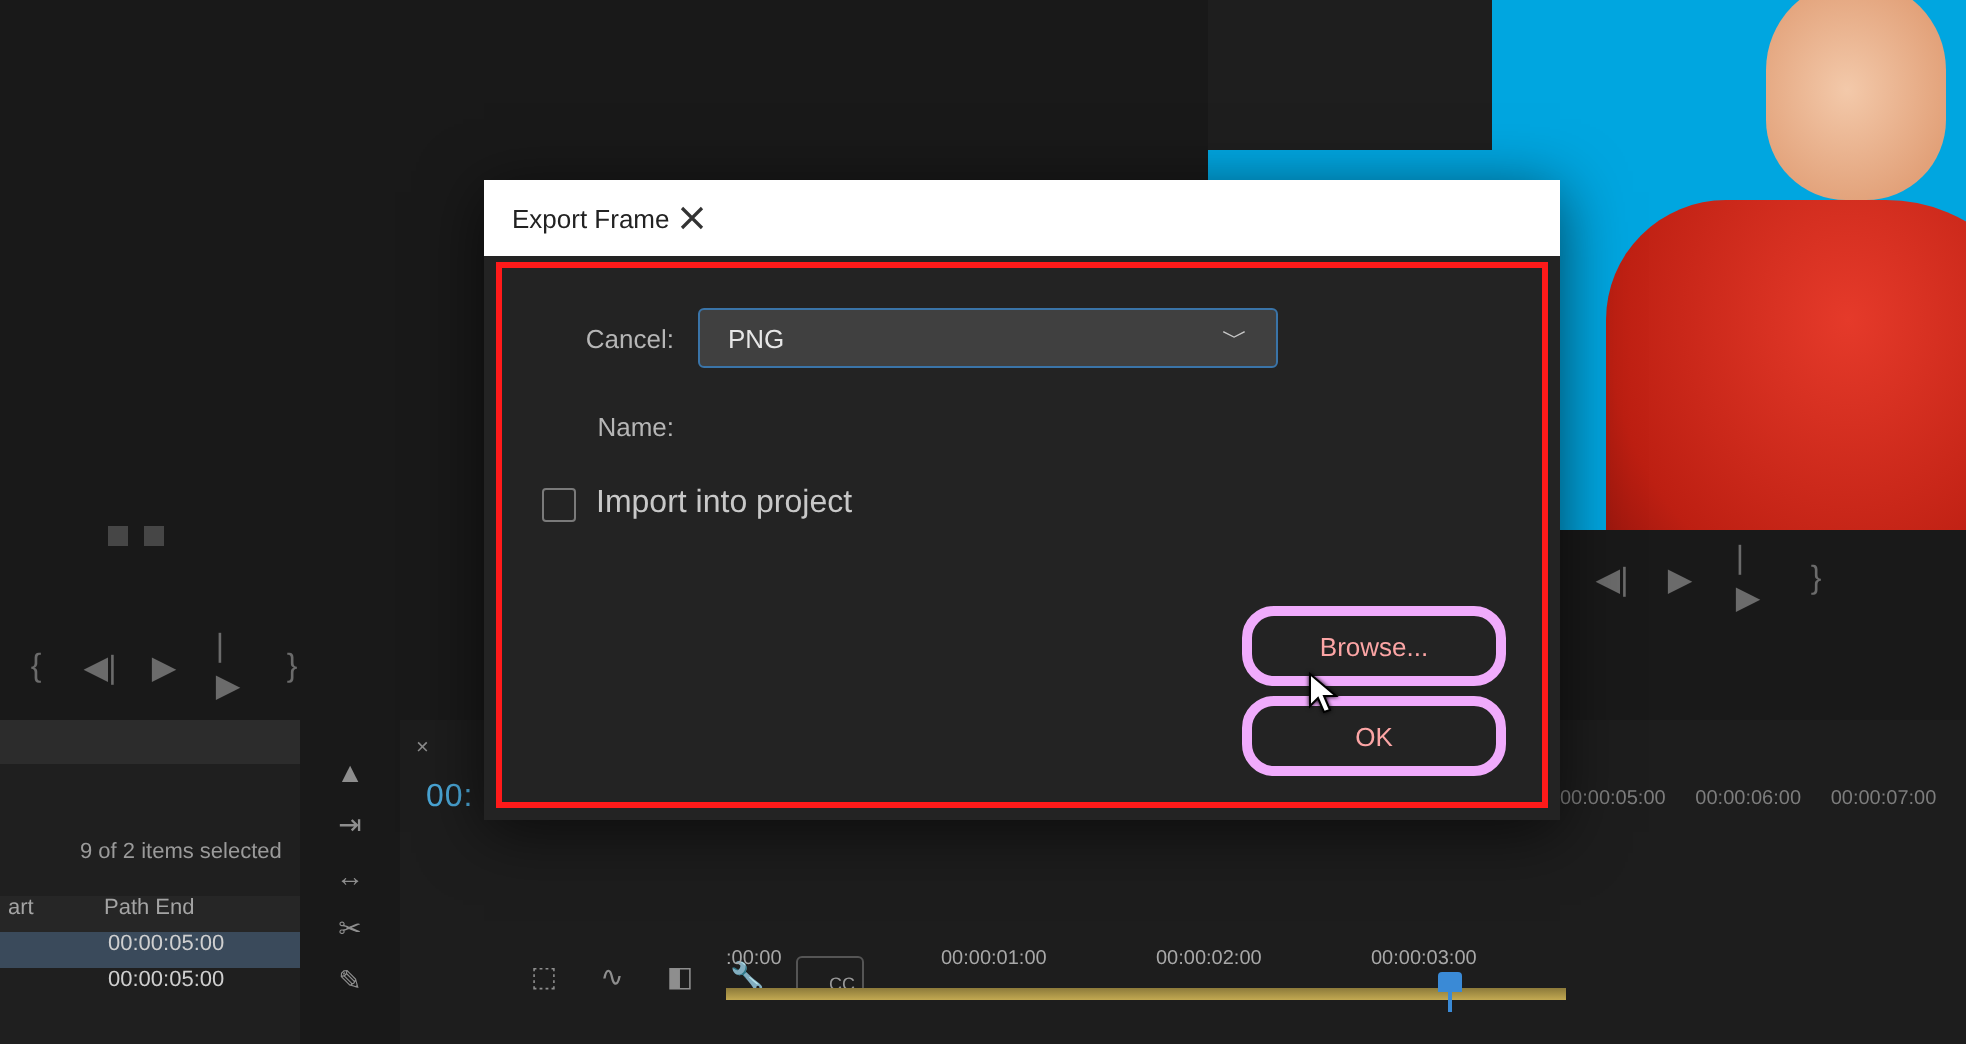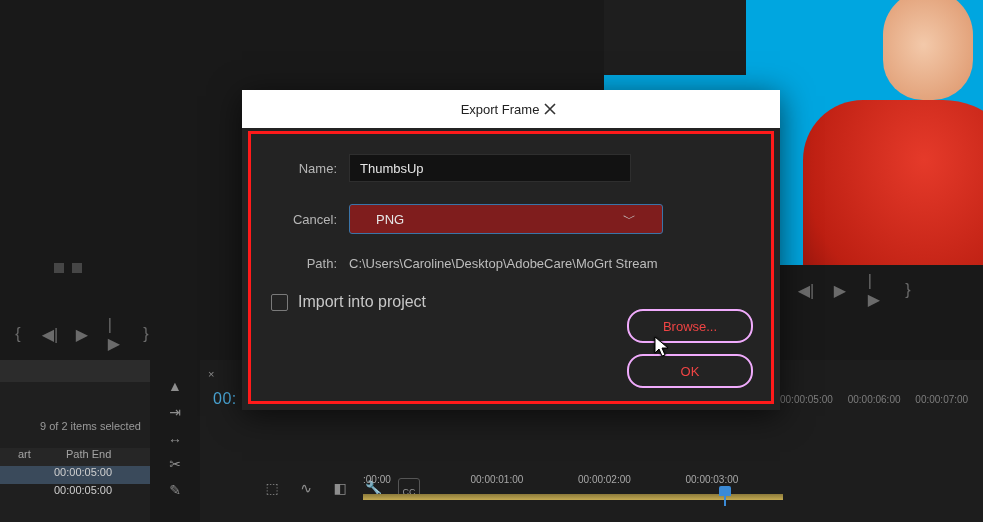--- a/index.html
+++ b/index.html
@@ -11,65 +11,65 @@
   .preview-thumb{position:absolute;left:0;top:0;width:142px;height:75px;background:#1e1e1e;}
   
   .transportR{position:absolute;left:800px;top:279px;width:183px;height:22px;display:flex;gap:22px;align-items:center;}
   .transportL{position:absolute;left:12px;top:323px;width:180px;height:22px;display:flex;gap:20px;align-items:center;}
   .tbtn{width:12px;height:12px;color:#6b6b6b;display:flex;align-items:center;justify-content:center;}
   
   .projPanel{position:absolute;left:0;top:360px;width:150px;height:162px;background:#1f1f1f;}
   .projHeader{position:absolute;left:0;top:360px;width:150px;height:22px;background:#2c2c2c;font-size:11px;color:#a4a4a4;display:flex;align-items:center;padding:0 8px;box-sizing:border-box;}
   .selCount{position:absolute;left:40px;top:420px;font-size:11px;color:#9a9a9a;}
   .colhead{position:absolute;left:0;top:448px;width:150px;height:18px;display:flex;font-size:11px;color:#a4a4a4;background:#262626;}
-  .colhead span:first-child{width:44px;padding-left:18px;}
+  .colhead span:first-child{width:44px;padding-left:4px;}
   .colhead span:last-child{padding-left:4px;}
   .row{position:absolute;left:0;width:150px;height:18px;display:flex;font-size:11px;color:#cfcfcf;}
   .row.sel{background:#3a4a5b;}
   .row span:first-child{width:44px;padding-left:6px;}
   .row span:last-child{padding-left:4px;}
   
   .timeline{position:absolute;left:200px;top:360px;width:783px;height:162px;background:#1d1d1d;}
   .tlTab{position:absolute;left:208px;top:368px;font-size:11px;color:#8a8a8a;}
   .tlTab::before{content:"×";margin-right:4px;color:#8a8a8a;}
   .tlBigTime{position:absolute;left:213px;top:390px;font-size:16px;color:#4aa6d6;letter-spacing:0.5px;}
   .tlRuler1{position:absolute;left:780px;top:394px;width:203px;height:18px;display:flex;font-size:10px;color:#7d7d7d;}
   .tlRuler1 span{width:68px;}
   .tlIcons{position:absolute;left:262px;top:478px;display:flex;gap:14px;align-items:center;}
-  .tlIconBtn{width:20px;height:18px;border:1px solid #555;border-radius:3px;display:flex;align-items:flex-end;justify-content:center;font-size:9px;color:#999;}
+  .tlIconBtn{width:20px;height:18px;border:1px solid #555;border-radius:3px;display:flex;align-items:flex-end;justify-content:center;font-size:9px;color:#999;padding-left:12px;}
   .tlRuler2{position:absolute;left:363px;top:474px;width:430px;height:18px;display:flex;font-size:10px;color:#a8a8a8;}
   .tlRuler2 span{width:110px;}
   .tlTrack{position:absolute;left:363px;top:494px;width:420px;height:6px;background:linear-gradient(#8c7a3a,#c2a952);}
   .tlScrub{position:absolute;left:363px;top:488px;width:420px;height:14px;}
   .tlPlayhead{position:absolute;top:-2px;left:356px;width:12px;height:20px;}
   .tlPlayhead .hd{width:12px;height:10px;background:#3a8ad6;border-radius:2px 2px 0 0;}
   .tlPlayhead .ln{width:2px;height:10px;background:#3a8ad6;margin-left:5px;}
   
   .toolCol{position:absolute;left:160px;top:370px;width:30px;height:130px;display:flex;flex-direction:column;gap:6px;align-items:center;padding-top:6px;}
   .toolBtn{width:20px;height:20px;color:#8e8e8e;display:flex;align-items:center;justify-content:center;font-size:14px;}
   
   .miscIcons{position:absolute;left:54px;top:263px;display:flex;gap:8px;}
   .miscIcons div{width:10px;height:10px;background:#464646;}
   
   .dialog{position:absolute;left:242px;top:90px;width:538px;height:320px;background:#232323;box-shadow:0 6px 30px rgba(0,0,0,.6);}
-  .titlebar{height:38px;background:#fff;display:flex;align-items:center;justify-content:center;padding:0 14px;}
+  .titlebar{height:38px;background:#fff;display:flex;align-items:center;justify-content:flex-start;padding:0 14px;}
   .titlebar .t{color:#222;font-size:13px;}
   .titlebar .x{width:22px;height:22px;display:flex;align-items:center;justify-content:center;color:#444;cursor:pointer;}
   .dlgBody{position:absolute;left:9px;top:44px;right:9px;bottom:9px;outline:3px solid #ff1a1a;}
   .frm{position:absolute;left:20px;right:20px;top:20px;}
   .frow{display:flex;align-items:center;margin-bottom:22px;font-size:13px;}
   .flabel{width:66px;text-align:right;margin-right:12px;color:#b6b6b6;}
   .ftext{width:260px;height:26px;background:#121212;border:1px solid #2e2e2e;color:#e6e6e6;font-size:13px;padding:0 10px;display:flex;align-items:center;}
-  .fselect{width:260px;height:28px;background:#7f1d1d;border:1px solid #3a74a8;color:#e6e6e6;font-size:13px;padding:0 26px;display:flex;align-items:center;justify-content:space-between;border-radius:3px;}
+  .fselect{width:260px;height:28px;background:#404040;border:1px solid #3a74a8;color:#e6e6e6;font-size:13px;padding:0 14px;display:flex;align-items:center;justify-content:space-between;border-radius:3px;}
   .fselect .chev{color:#c9c9c9;}
   .fpath{color:#bdbdbd;font-size:13px;}
   .check{display:flex;align-items:center;gap:10px;margin-top:20px;}
   .checkbox{width:15px;height:15px;border:1px solid #7a7a7a;border-radius:2px;}
   .btnrow{position:absolute;right:18px;bottom:13px;display:flex;gap:18px;}
-  .pill{min-width:86px;height:30px;border:2px solid #f0abfc;border-radius:16px;display:flex;align-items:center;justify-content:center;color:#ef4444;font-size:13px;padding:0 18px;cursor:pointer;}
+  .pill{min-width:86px;height:30px;border:5px solid #f0abfc;border-radius:16px;display:flex;align-items:center;justify-content:center;color:#fca5a5;font-size:13px;padding:0 18px;cursor:pointer;}
   .browse{position:absolute;right:18px;bottom:58px;}
   .cursor{position:absolute;left:654px;top:336px;width:18px;height:22px;pointer-events:none;}
   .cursor svg{filter:drop-shadow(0 0 1px #000);}
 </style>
 </head>
 <body>
 
 <div class="preview">
   <div class="preview-thumb"></div>
   <div class="person">
@@ -160,35 +160,28 @@
     <span class="t">Export Frame</span>
     <span class="x">
       <svg width="14" height="14" viewBox="0 0 14 14">
           <path d="M2 2 L12 12 M12 2 L2 12" stroke="#333" stroke-width="1.6"></path>
         </svg>
     </span>
   </div>
   <div class="dlgBody">
     <div class="frm">
       <div class="frow">
-        <div class="flabel">Name:</div>
-        <div class="ftext">
-            <span>ThumbsUp</span>
-          </div>
-      </div>
-      <div class="frow">
         <div class="flabel">Cancel:</div>
         <div class="fselect">
           <span>PNG</span>
           <span class="chev">﹀</span>
         </div>
       </div>
       <div class="frow">
-        <div class="flabel">Path:</div>
-        <div class="fpath">C:\Users\Caroline\Desktop\AdobeCare\MoGrt Stream</div>
+        <div class="flabel">Name:</div>
       </div>
       <div class="check">
         <div class="checkbox"></div>
         <span>Import into project</span>
       </div>
     </div>
     <div class="pill browse">
         <span>Browse...</span>
       </div>
     <div class="btnrow">

